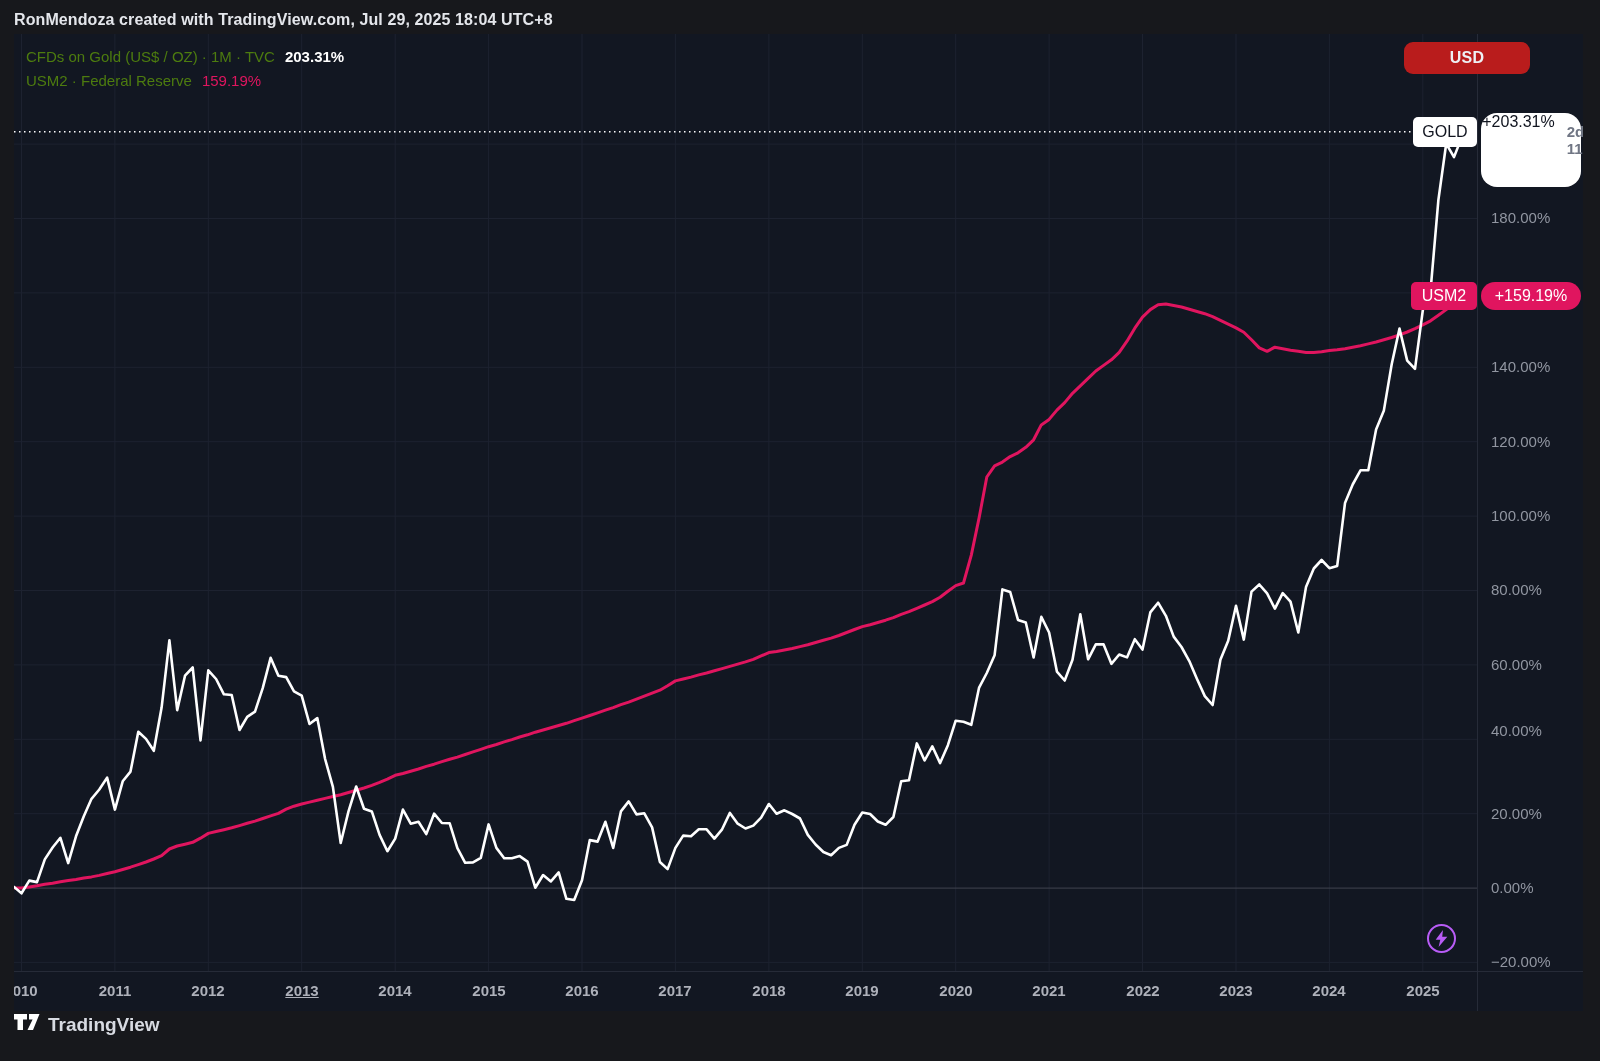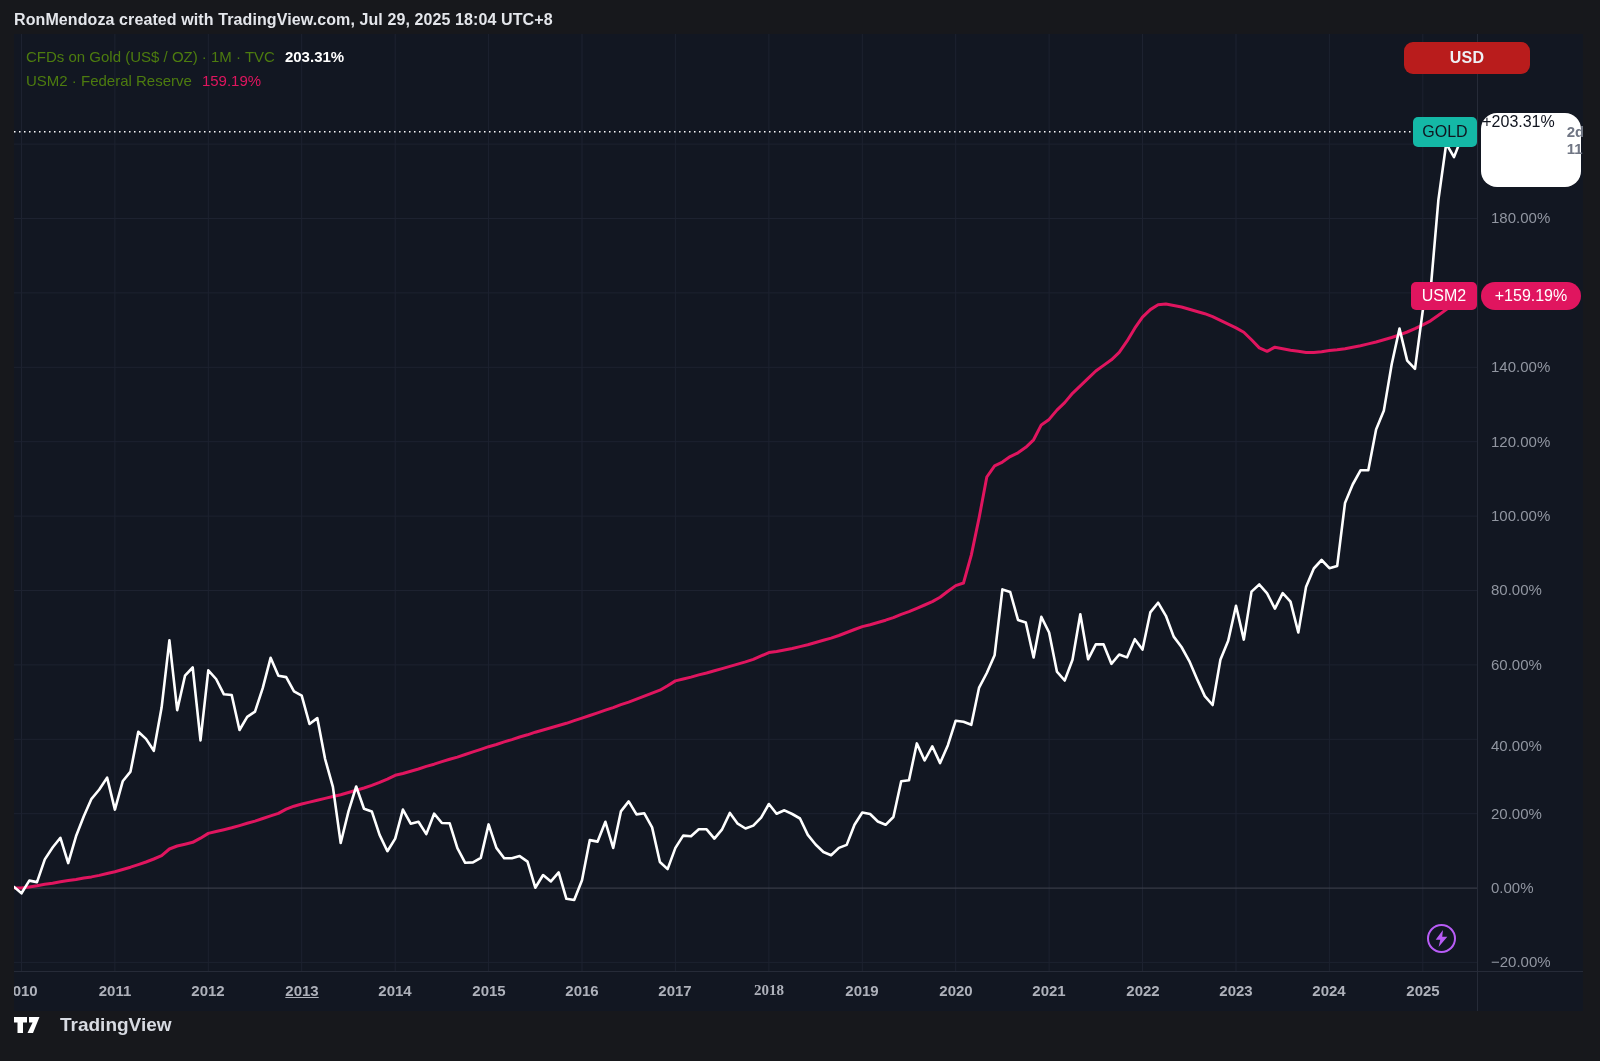--- a/index.html
+++ b/index.html
@@ -18,29 +18,29 @@
   .legend-row { display:flex; align-items:center; gap:10px; height:24px; cursor:pointer; }
   .legend-label { font-size:15px; color:#4d7c0f; }
   .legend-value { font-size:15px; font-weight:700; color:#ffffff; }
   .legend-value.pink { color:#e0155f; font-weight:400; }
 
   .usd-btn { position:absolute; left:1390px; top:8px; width:126px; height:32px; background:#b91c1c; border-radius:9px; color:#eef0f4; font-size:16px; font-weight:700; display:flex; align-items:center; justify-content:center; z-index:7; cursor:pointer; letter-spacing:.3px; }
 
   .ytick { position:absolute; left:1477px; font-size:15px; color:#9196a1; z-index:2; white-space:nowrap; }
   .xtick { position:absolute; top:948px; font-size:15px; font-weight:600; color:#aeb1ba; z-index:2; white-space:nowrap; transform:translateX(-50%); }
 
-  .badge-name { position:absolute; z-index:5; background:#14b8a6; color:#10141f; font-size:16px; border-radius:5px; display:flex; align-items:center; justify-content:center; }
+  .badge-name { position:absolute; z-index:5; background:#ffffff; color:#10141f; font-size:16px; border-radius:5px; display:flex; align-items:center; justify-content:center; }
   .badge-name.pink { background:#e0155f; color:#ffffff; }
   .badge-val { position:absolute; z-index:5; background:#ffffff; border-radius:16px; font-size:16px; color:#10141f; display:flex; flex-direction:row; justify-content:center; padding-left:12px;gap:12px; }
   .badge-val .sub { font-size:15px; color:#707684; margin-top:10px;font-weight:bold; }
   .badge-val.pink { background:#e0155f; color:#ffffff; padding-left:0; align-items:center; }
 
   .flash-btn { position:absolute; left:1413px; top:890px; width:29px; height:29px; border-radius:50%; border:2px solid #b85cf6; background:rgba(18,23,34,.85); z-index:4; display:flex; align-items:center; justify-content:center; cursor:pointer; }
 
-  .footer { position:absolute; left:14px; top:1014px; display:flex; align-items:center; gap:20px; cursor:pointer; }
+  .footer { position:absolute; left:14px; top:1014px; display:flex; align-items:flex-start; gap:8px; cursor:pointer; }
   .footer-text { font-size:19px; font-weight:600; color:#d8dbe2; }
 </style>
 </head>
 <body>
 
 <div id="stage">
 
   <div class="attribution">RonMendoza created with TradingView.com, Jul 29, 2025 18:04 UTC+8</div>
 
   <div id="panel">
@@ -81,35 +81,35 @@
     <div class="sep-v"></div>
     <div class="sep-h"></div>
     <div id="yticks">
         <div class="ytick" style="top: 175px;">180.00%</div>
         <div class="ytick" style="top: 250px;">160.00%</div>
         <div class="ytick" style="top: 324px;">140.00%</div>
         <div class="ytick" style="top: 399px;">120.00%</div>
         <div class="ytick" style="top: 473px;">100.00%</div>
         <div class="ytick" style="top: 547px;">80.00%</div>
         <div class="ytick" style="top: 622px;">60.00%</div>
-        <div class="ytick" style="top: 703px;">40.00%</div>
+        <div class="ytick" style="top: 688px;">40.00%</div>
         <div class="ytick" style="top: 771px;">20.00%</div>
         <div class="ytick" style="top: 845px;">0.00%</div>
         <div class="ytick" style="top: 919px;">−20.00%</div>
       </div>
     <div id="xticks">
         <div class="xtick" style="left: 7px;">2010</div>
         <div class="xtick" style="left: 101px;">2011</div>
         <div class="xtick" style="left: 194px;">2012</div>
         <div class="xtick" style="left: 288px; text-decoration: underline;">2013</div>
         <div class="xtick" style="left: 381px;">2014</div>
         <div class="xtick" style="left: 475px;">2015</div>
         <div class="xtick" style="left: 568px;">2016</div>
         <div class="xtick" style="left: 661px;">2017</div>
-        <div class="xtick" style="left: 755px; font-family: Liberation Serif, serif;">2018</div>
+        <div class="xtick" style="left: 755px;">2018</div>
         <div class="xtick" style="left: 848px;">2019</div>
         <div class="xtick" style="left: 942px;">2020</div>
         <div class="xtick" style="left: 1035px;">2021</div>
         <div class="xtick" style="left: 1129px;">2022</div>
         <div class="xtick" style="left: 1222px;">2023</div>
         <div class="xtick" style="left: 1315px;">2024</div>
         <div class="xtick" style="left: 1409px;">2025</div>
       </div>
 
     <div class="legend">

